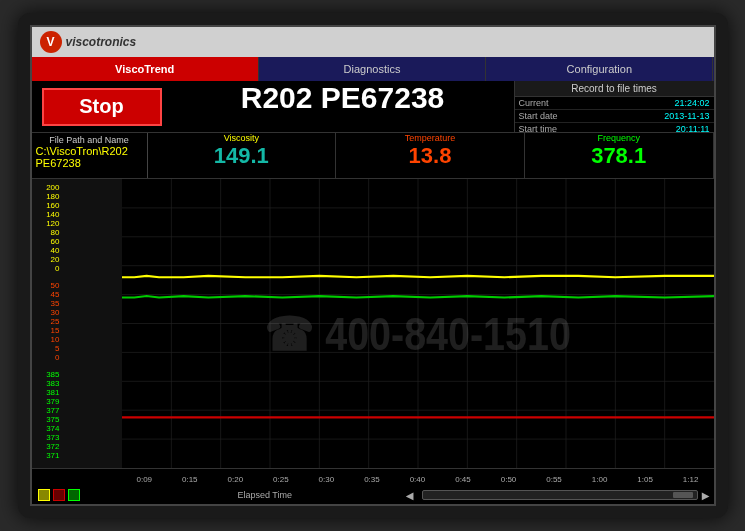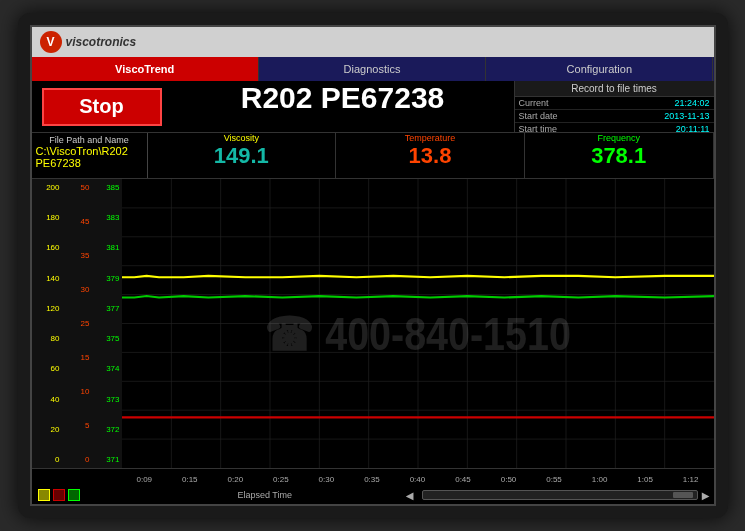--- a/index.html
+++ b/index.html
@@ -197,21 +197,21 @@
     .data-value.frequency { color: #00ff00; }
     
     .chart-area {
       flex: 1;
       display: flex;
       position: relative;
       background: #000;
     }
     .y-axes {
       display: flex;
-      flex-direction: row;
+      flex-direction: column;
       width: 90px;
       background: #111;
     }
     .y-axis {
       display: flex;
       flex-direction: column;
       justify-content: space-between;
       width: 30px;
       padding: 4px 0;
       font-size: 8px;

